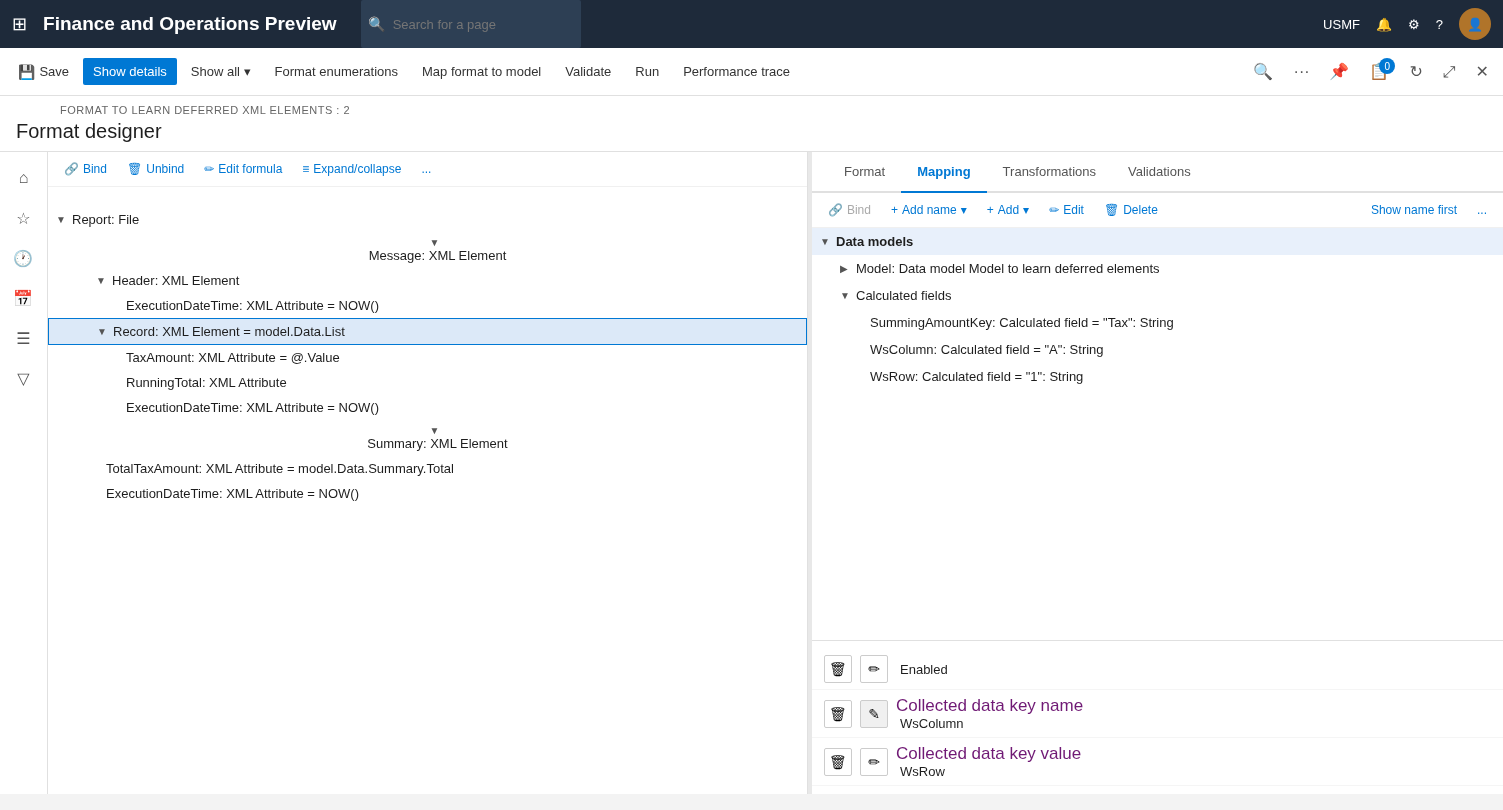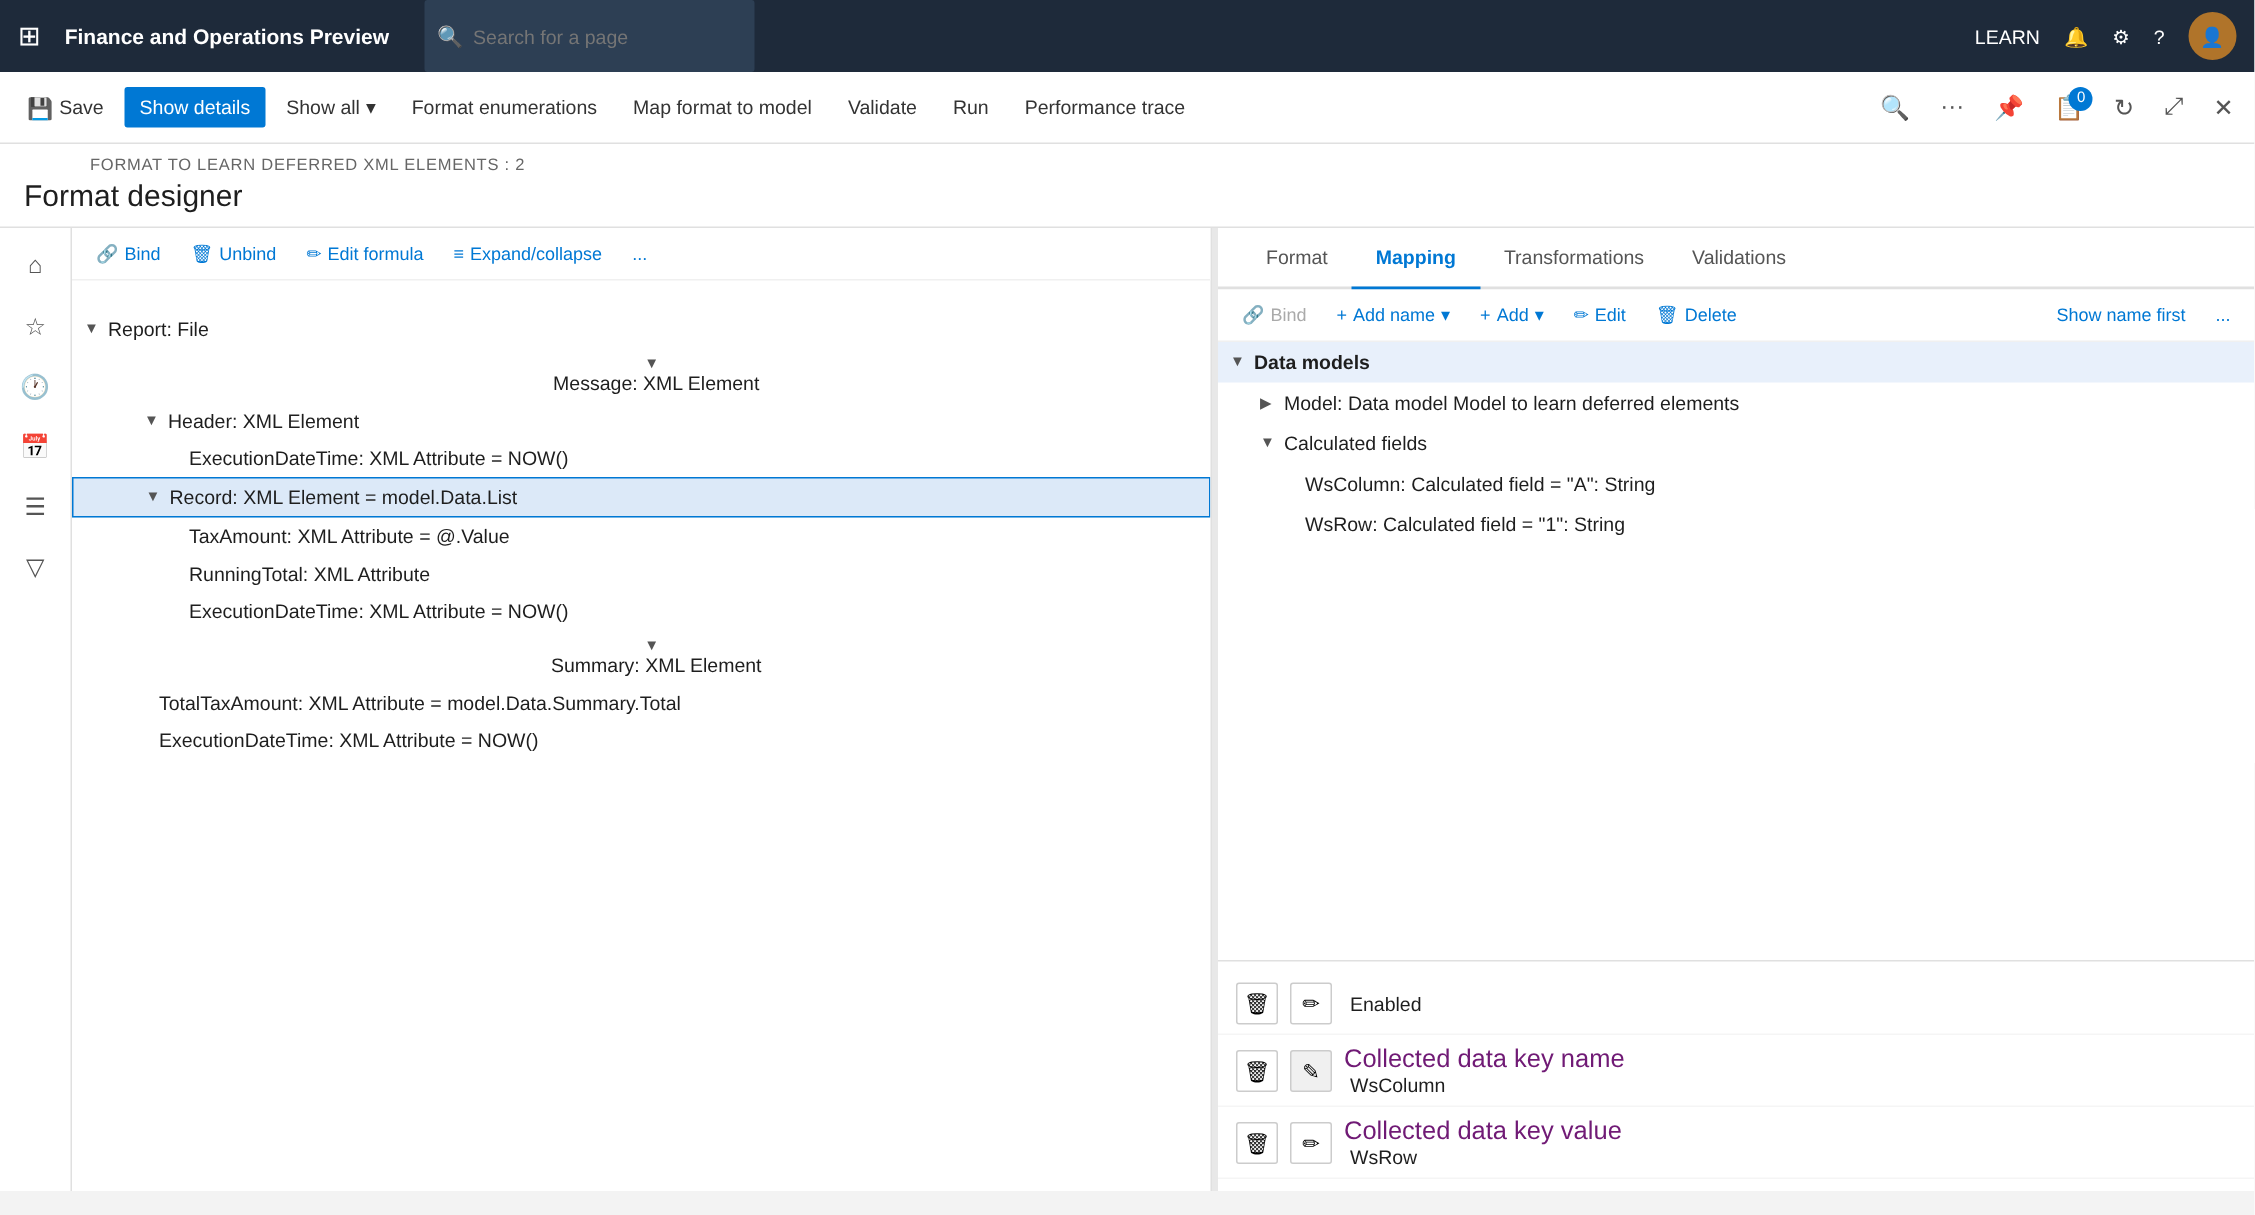--- a/index.html
+++ b/index.html
@@ -9,21 +9,21 @@
     .top-nav {
       background: #1e2a3a;
       color: white;
       height: 48px;
       display: flex;
       align-items: center;
       padding: 0 12px;
       gap: 8px;
     }
     .top-nav .app-grid-icon { color: white; font-size: 18px; margin-right: 8px; cursor: pointer; }
-    .top-nav .app-title { font-size: 14px; font-weight: 600; color: white; flex: 0 0 auto; margin-right: 16px; }
+    .top-nav .app-title { font-size: 19px; font-weight: 600; color: white; flex: 0 0 auto; margin-right: 16px; }
     .top-nav .search-box {
       flex: 1;
       max-width: 560px;
       background: #2d3f54;
       border: none;
       border-radius: 2px;
       color: #ccc;
       height: 48px;
       padding: 0 12px 0 32px;
       font-size: 13px;
@@ -230,21 +230,21 @@
 <body>
 
 <div class="top-nav">
   <span class="app-grid-icon">⊞</span>
   <span class="app-title">Finance and Operations Preview</span>
   <div class="search-wrap">
     <span class="search-icon-nav">🔍</span>
     <input class="search-box" type="text" placeholder="Search for a page" style="">
   </div>
   <div class="top-nav-right">
-    <span>LEARN</span>
+    <span>USMF</span>
     <span>🔔</span>
     <span>⚙</span>
     <span>?</span>
     <div class="avatar">👤</div>
   </div>
 </div>
 
 <div class="command-bar">
   <button class="cmd-btn">
     <span class="btn-icon">💾</span>
@@ -440,20 +440,24 @@
         <div class="map-item map-indent-1">
           <span class="chevron chevron-right"></span>
           <span>Model: Data model Model to learn deferred elements</span>
         </div>
 
         <div class="map-item map-indent-1">
           <span class="chevron chevron-down"></span>
           <span>Calculated fields</span>
         </div>
 
+        <div class="map-item map-indent-2">
+          <span class="chevron-empty"></span>
+          <span>SummingAmountKey: Calculated field = "Tax": String</span>
+        </div>
 
         <div class="map-item map-indent-2">
           <span class="chevron-empty"></span>
           <span>WsColumn: Calculated field = "A": String</span>
         </div>
 
         <div class="map-item map-indent-2">
           <span class="chevron-empty"></span>
           <span>WsRow: Calculated field = "1": String</span>
         </div>

